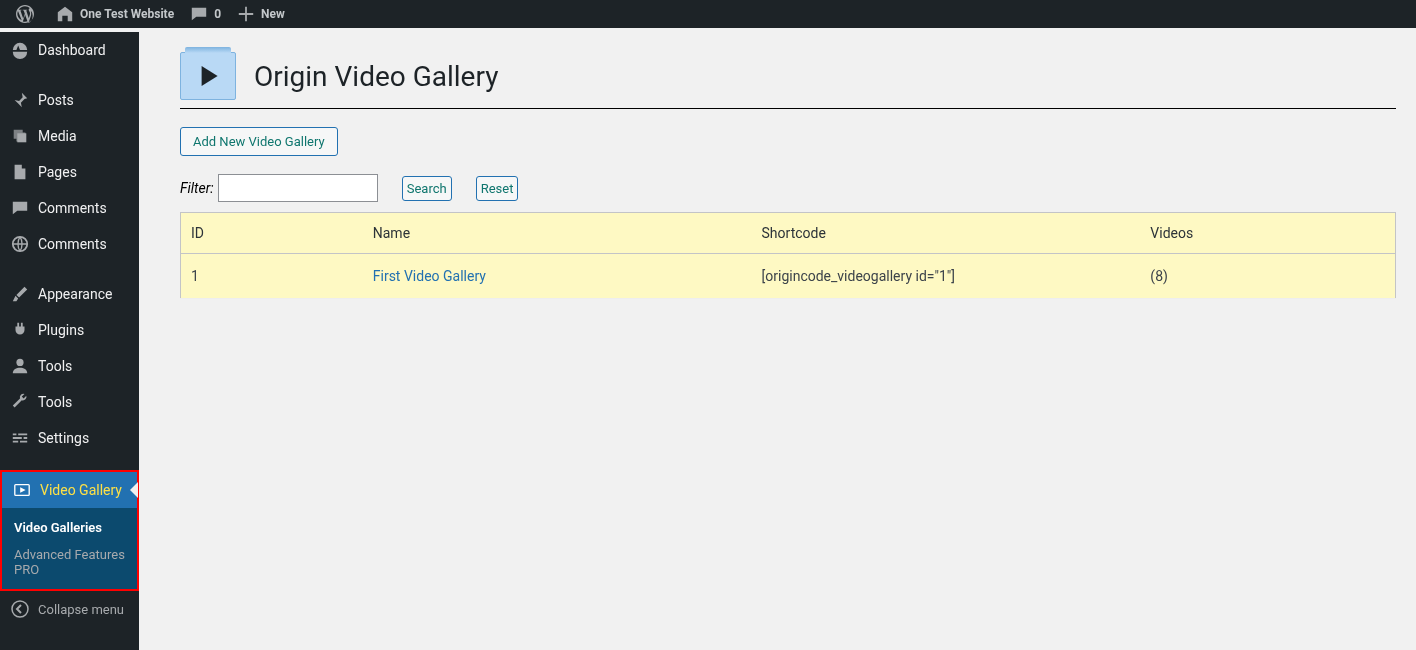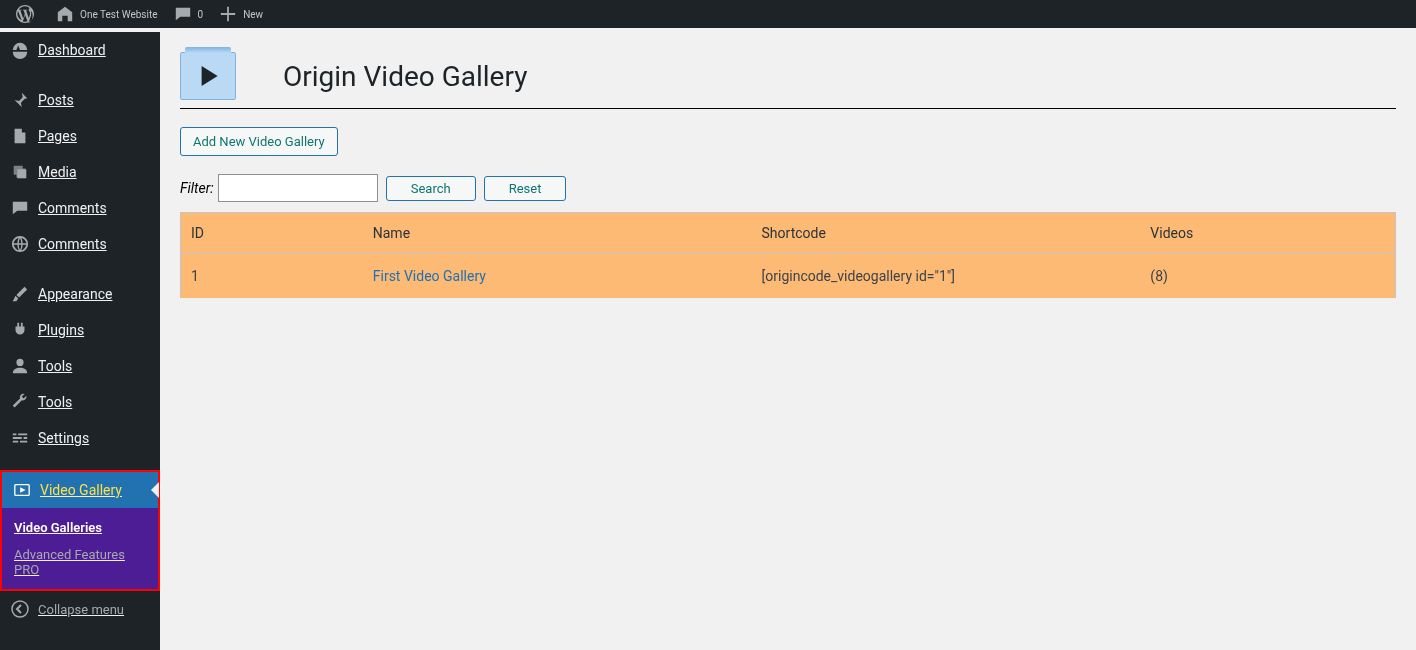--- a/index.html
+++ b/index.html
@@ -1,51 +1,51 @@
 <!DOCTYPE html>
 <html><head>
 <meta charset="utf-8">
 <style>
 * { margin: 0; padding: 0; box-sizing: border-box; font-family: -apple-system, BlinkMacSystemFont, "Segoe UI", Roboto, sans-serif; }
 body { background: #f1f1f1; width: 1416px; height: 650px; overflow: hidden; }
 
 
-.adminbar { height: 28px; background: #1d2327; color: #c3c7ca; display: flex; align-items: center; padding: 0 8px; font-size: 10px; }
+.adminbar { height: 28px; background: #1d2327; color: #c3c7ca; display: flex; align-items: center; padding: 0 8px; font-size: 12px; font-weight: bold; }
 .adminbar .ab-item { display: flex; align-items: center; padding: 0 8px; height: 32px; cursor: pointer; }
 .adminbar .ab-icon { margin-right: 6px; display: inline-flex; }
 .adminbar svg { width: 18px; height: 18px; fill: #a7aaad; }
 
 
-.sidebar { position: absolute; top: 32px; left: 0; width: 160px; bottom: 0; background: #1d2327; color: #f0f0f1; font-size: 14px; text-decoration: underline; }
+.sidebar { position: absolute; top: 32px; left: 0; width: 139px; bottom: 0; background: #1d2327; color: #f0f0f1; font-size: 14px; }
 .menu-item { display: flex; align-items: center; padding: 8px 10px; color: #f0f0f1; cursor: pointer; position: relative; }
 .menu-item .mi-icon { width: 20px; height: 20px; margin-right: 8px; display: inline-flex; align-items: center; justify-content: center; }
 .menu-item svg { width: 18px; height: 18px; fill: #a7aaad; }
 .menu-item.current { background: #2271b1; color: #fde047; }
 .menu-item.current svg { fill: #fff; }
 .menu-item.current::after { content: ""; position: absolute; right: -1px; top: 50%; transform: translateY(-50%); border: 8px solid transparent; border-right-color: #f1f1f1; }
-.submenu { background: #4c1d95; padding: 6px 0; }
+.submenu { background: #0c4a6e; padding: 6px 0; }
 .submenu .sub-item { padding: 6px 12px; color: #a7aaad; font-size: 13px; cursor: pointer; }
 .submenu .sub-item.current { color: #fff; font-weight: 600; }
 .highlight-box { border: 2px solid #ff0000; }
 .collapse { display: flex; align-items: center; padding: 8px 10px; color: #a7aaad; font-size: 13px; cursor: pointer; }
 .collapse .mi-icon { width: 20px; height: 20px; margin-right: 8px; display: inline-flex; align-items: center; justify-content: center; }
 
 
 .main { position: absolute; top: 32px; left: 160px; right: 0; bottom: 0; padding: 20px; background: #f1f1f1; }
-.page-head { display: flex; align-items: center; border-bottom: 1px solid #000; padding-bottom: 8px; margin-bottom: 18px; gap: 29px; }
+.page-head { display: flex; align-items: center; border-bottom: 1px solid #000; padding-bottom: 8px; margin-bottom: 18px; }
 .play-logo { width: 56px; height: 48px; background: #b9d9f5; border: 1px solid #7eb3df; position: relative; margin-right: 18px; border-radius: 2px; }
 .play-logo::before { content: ""; position: absolute; top: -6px; left: 4px; right: 4px; height: 6px; background: linear-gradient(#7eb3df,#b9d9f5); border-radius: 2px 2px 0 0; }
 .play-logo .tri { position: absolute; top: 50%; left: 50%; transform: translate(-40%,-50%); border-left: 16px solid #1d2327; border-top: 10px solid transparent; border-bottom: 10px solid transparent; }
 .page-title { font-size: 28px; font-weight: 400; color: #1d2327; }
 .btn { display: inline-block; padding: 6px 12px; border: 1px solid #2271b1; color: #0f766e; background: #f6f7f7; font-size: 13px; border-radius: 3px; cursor: pointer; }
 .filter-row { display: flex; align-items: center; margin: 18px 0 10px; font-size: 14px; }
 .filter-row label { margin-right: 4px; font-style: italic; }
 .filter-row input[type=text] { width: 160px; height: 28px; border: 1px solid #8c8f94; padding: 0 6px; font-size: 13px; }
-.filter-row .btn { margin-left: 8px; padding: 4px 24px; }
-.table { width: 100%; background: #fdba74; border: 1px solid #c3c4c7; border-collapse: collapse; font-size: 14px; }
+.filter-row .btn { margin-left: 24px; padding: 4px 4px; }
+.table { width: 100%; background: #fef9c3; border: 1px solid #c3c4c7; border-collapse: collapse; font-size: 14px; }
 .table th { text-align: left; padding: 12px 10px; font-weight: 400; color: #2c3338; border-bottom: 1px solid #c3c4c7; }
 .table td { padding: 14px 10px; border-bottom: 1px solid #eee; color: #3c434a; }
 .table td a { color: #2271b1; text-decoration: none; }
 </style>
 </head>
 <body>
 
 <div class="adminbar">
   <div class="ab-item">
     <span class="ab-icon">
@@ -94,33 +94,33 @@
     <span class="mi-icon">
         <svg viewBox="0 0 20 20">
           <path d="M12 2l6 6-3 1-4 4 1 5-4-4-5 5 5-5-4-4 5 1 4-4z"></path>
         </svg>
       </span>
     <span>Posts</span>
   </div>
   <div class="menu-item">
     <span class="mi-icon">
         <svg viewBox="0 0 20 20">
-          <path d="M4 2h8l4 4v12H4zM12 2v4h4"></path>
-        </svg>
-      </span>
-    <span>Pages</span>
-  </div>
-  <div class="menu-item">
-    <span class="mi-icon">
-        <svg viewBox="0 0 20 20">
           <path d="M3 3h10v10H3zM6 6h10v10H6z" fill-opacity=".7"></path>
           <path d="M7 7h10v10H7z"></path>
         </svg>
       </span>
     <span>Media</span>
+  </div>
+  <div class="menu-item">
+    <span class="mi-icon">
+        <svg viewBox="0 0 20 20">
+          <path d="M4 2h8l4 4v12H4zM12 2v4h4"></path>
+        </svg>
+      </span>
+    <span>Pages</span>
   </div>
   <div class="menu-item">
     <span class="mi-icon">
         <svg viewBox="0 0 20 20">
           <path d="M2 3h16v10H7l-5 4V3z"></path>
         </svg>
       </span>
     <span>Comments</span>
   </div>
   <div class="menu-item">

